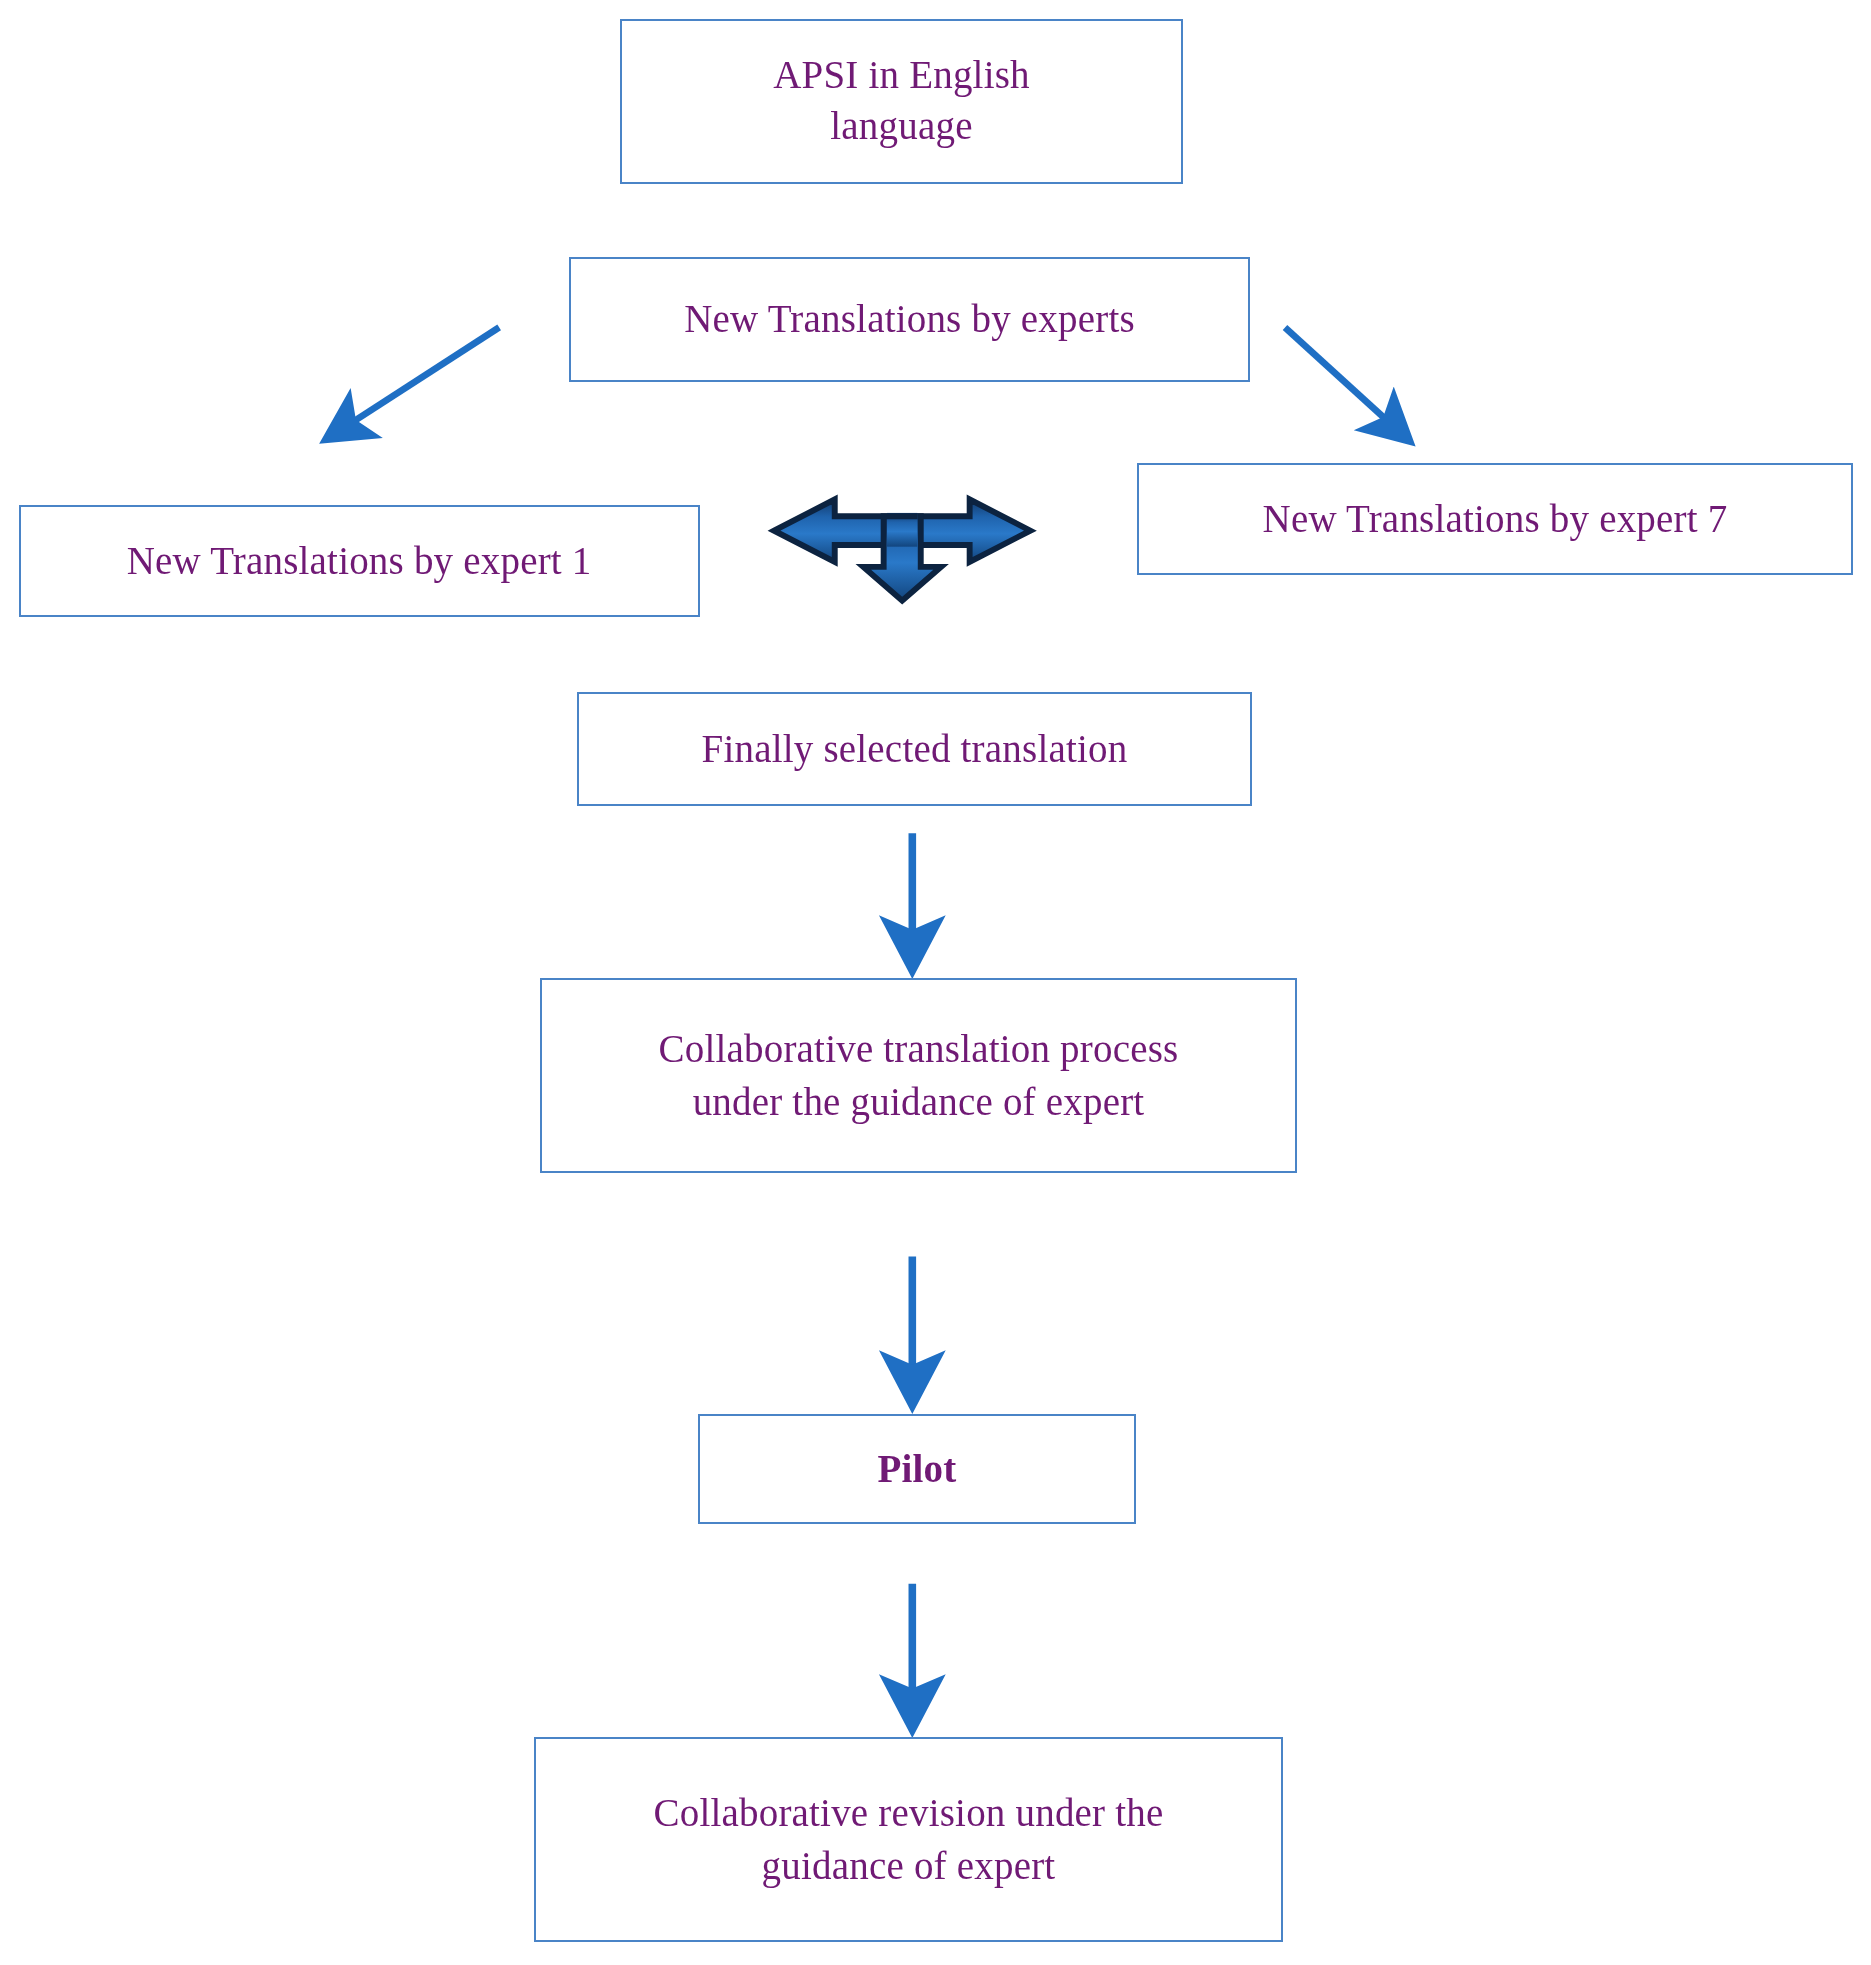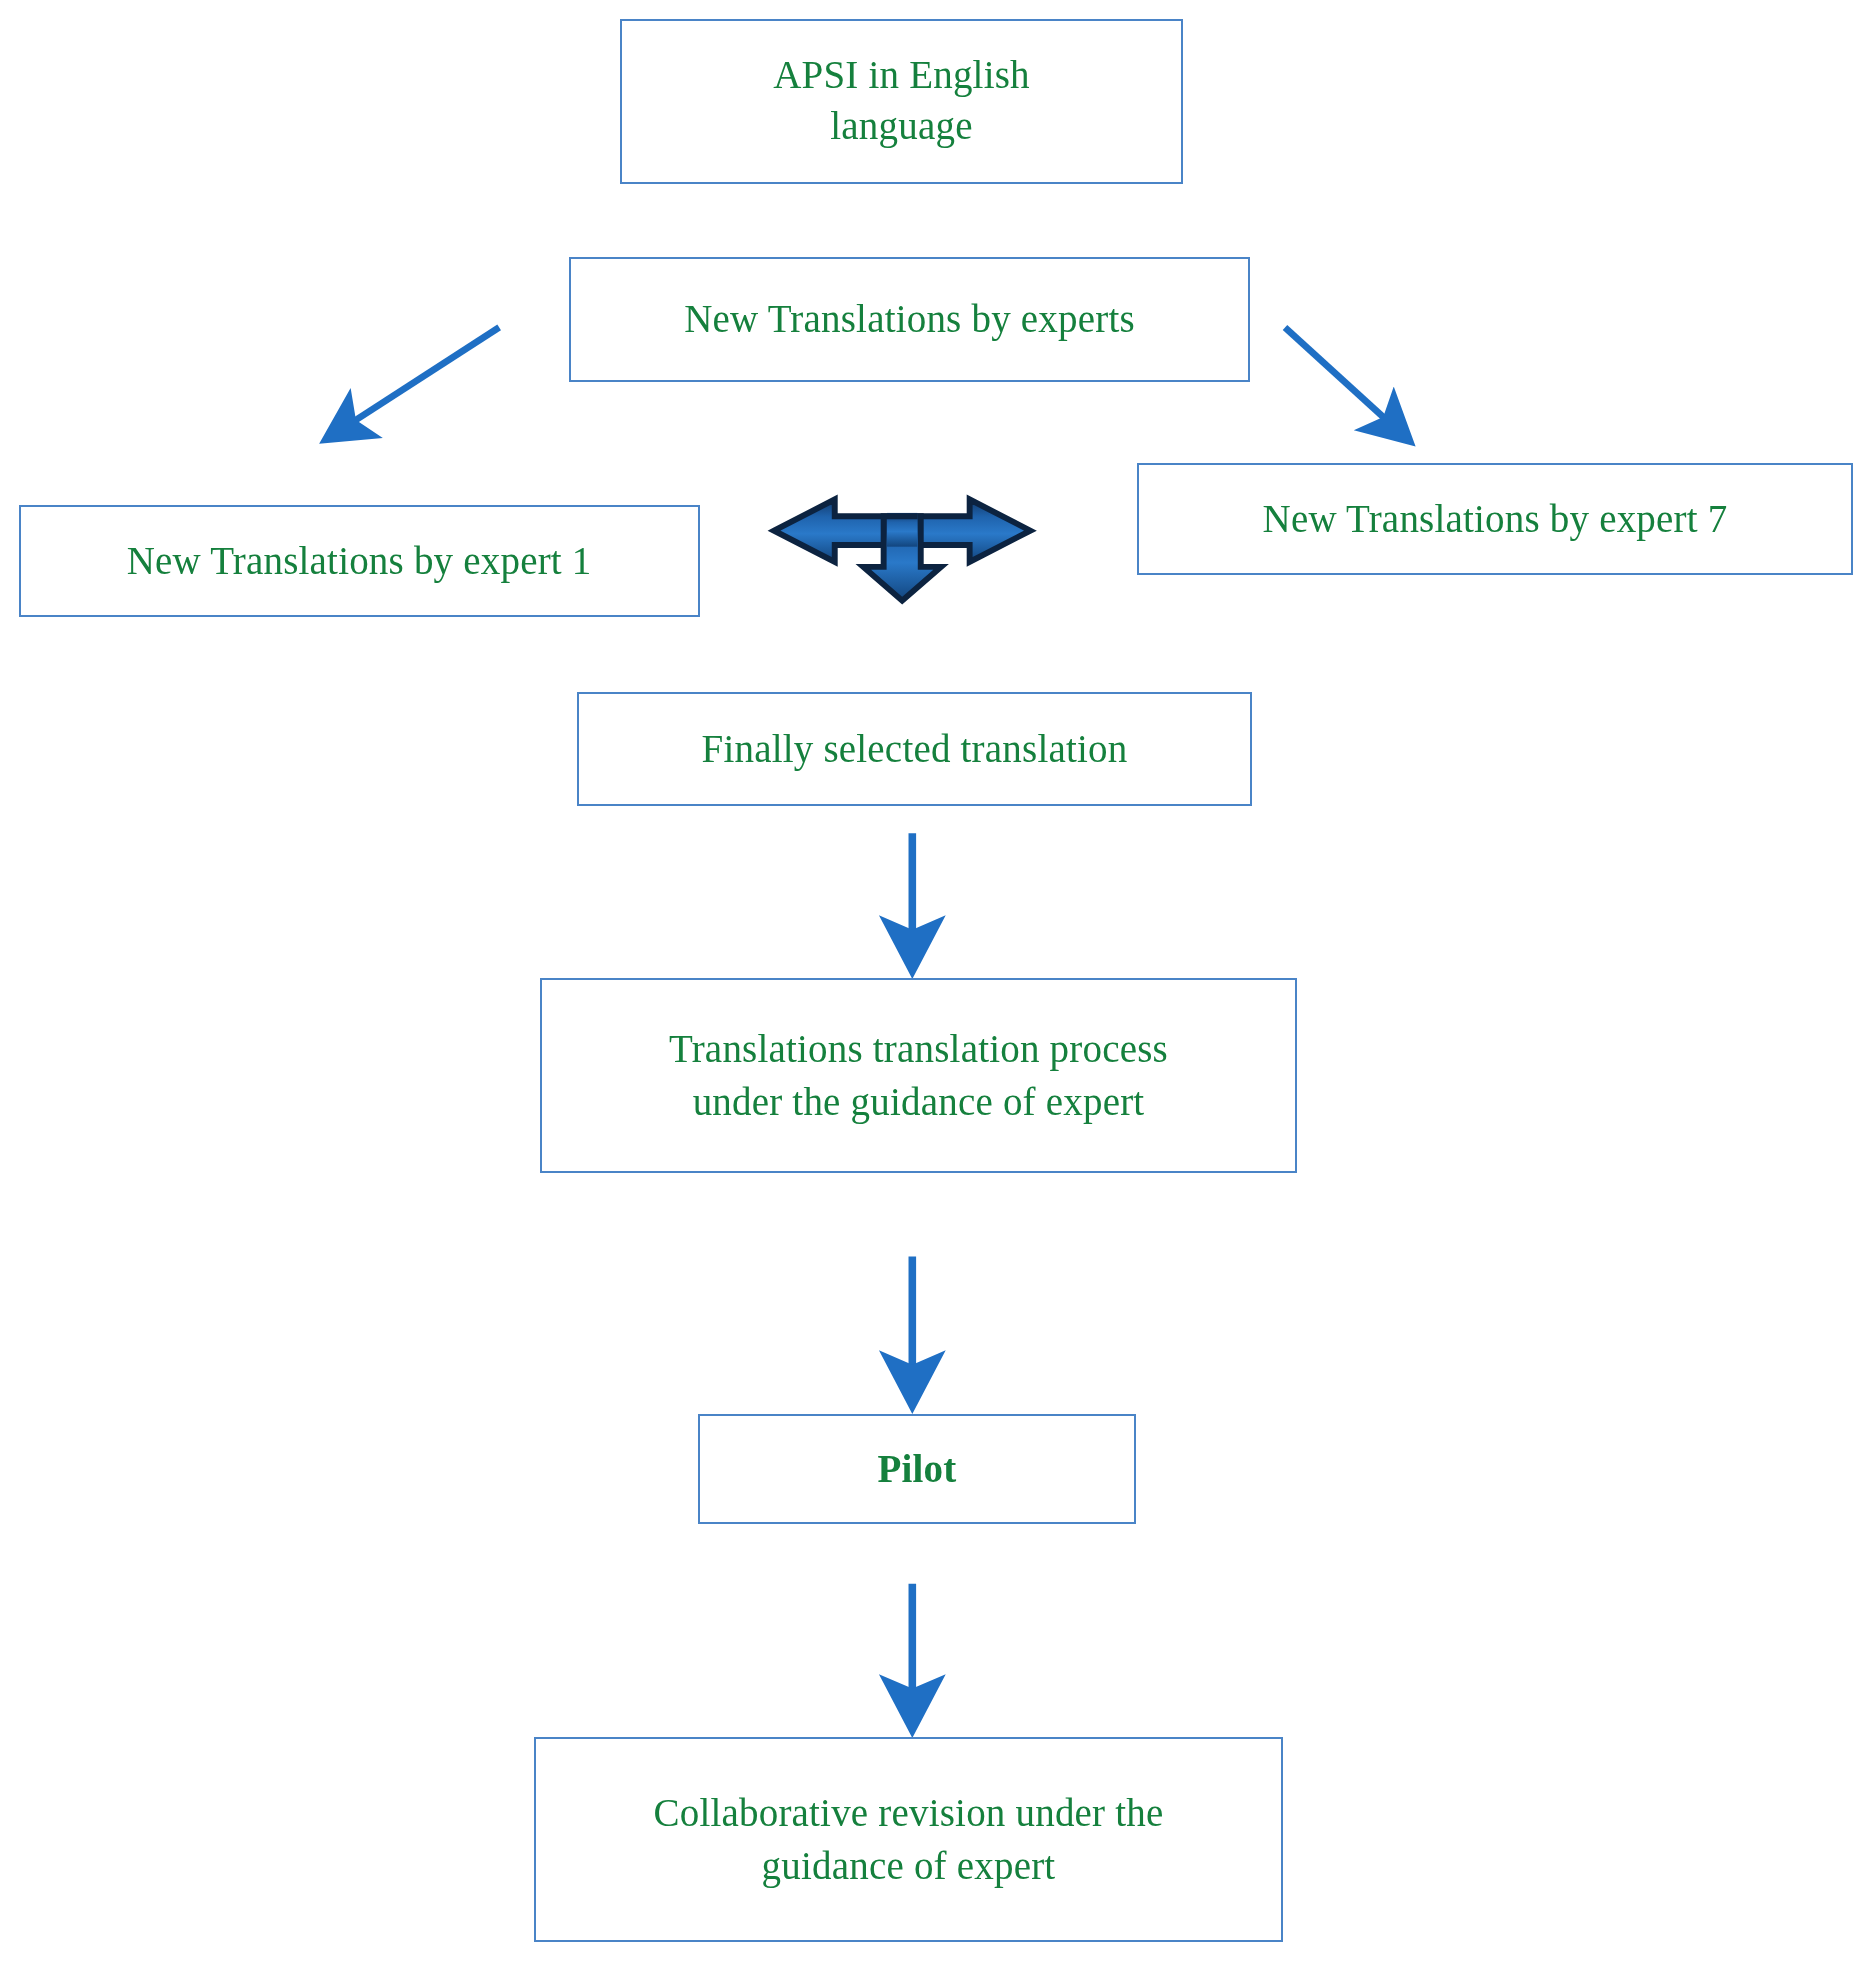--- a/index.html
+++ b/index.html
@@ -21,21 +21,21 @@
     border: 2.5px solid #4a84c7;
     background: #ffffff;
     display: flex;
     align-items: center;
     justify-content: center;
     text-align: center;
   }
   .node .label {
     display: block;
     width: 100%;
-    color: #15803d;
+    color: #701a75;
     font-size: 39px;
     line-height: 1.30;
     letter-spacing: 0.2px;
     padding: 0 11.8px;
     box-sizing: border-box;
     white-space: pre-line;
   }
   
   #node-apsi        { left: 620px;  top: 18.6px;   width: 563px; height: 165px; }
   #node-experts     { left: 569px;  top: 257px;  width: 681px; height: 125px; }
@@ -154,21 +154,21 @@
 
   <div class="node" id="node-expert2">
     <span class="label">New Translations by expert 7</span>
   </div>
 
   <div class="node" id="node-final">
     <span class="label">Finally selected translation</span>
   </div>
 
   <div class="node" id="node-collabtrans">
-    <span class="label">Translations translation process
+    <span class="label">Collaborative translation process
 under the guidance of expert</span>
   </div>
 
   <div class="node" id="node-pilot">
     <span class="label">Pilot</span>
   </div>
 
   <div class="node" id="node-collabrev">
     <span class="label">Collaborative revision under the
 guidance of expert</span>

